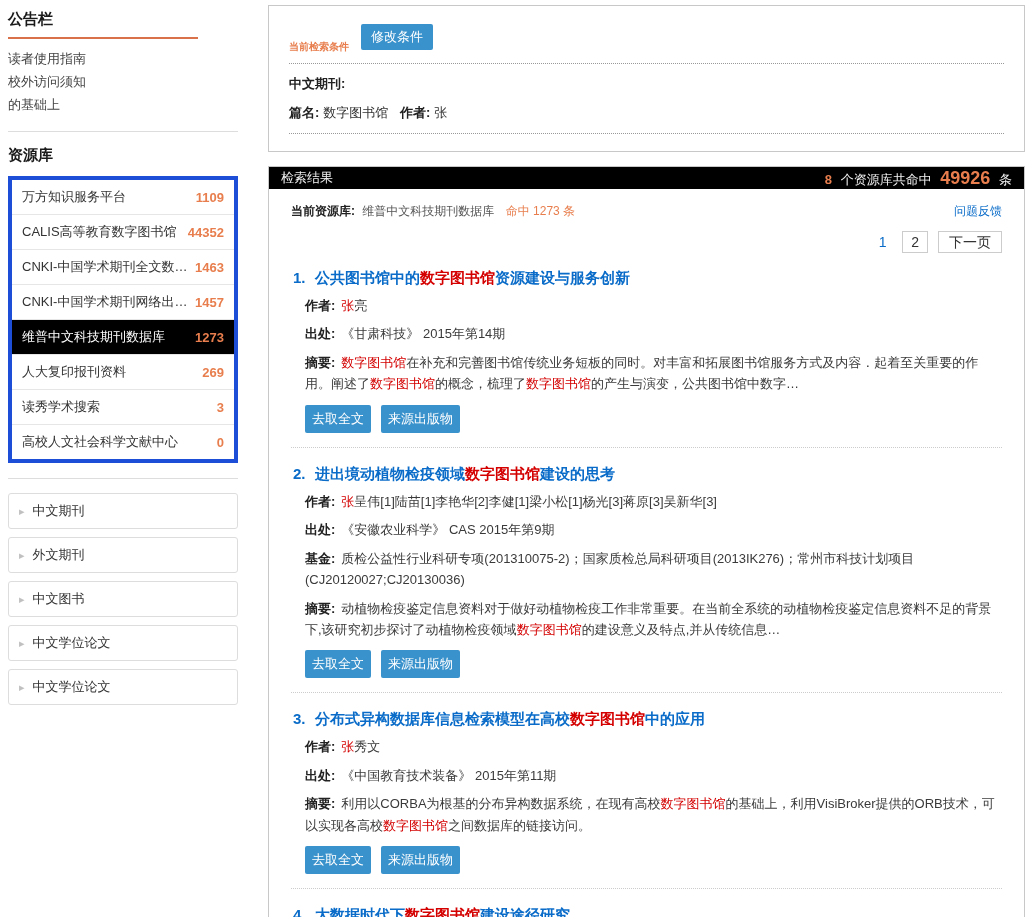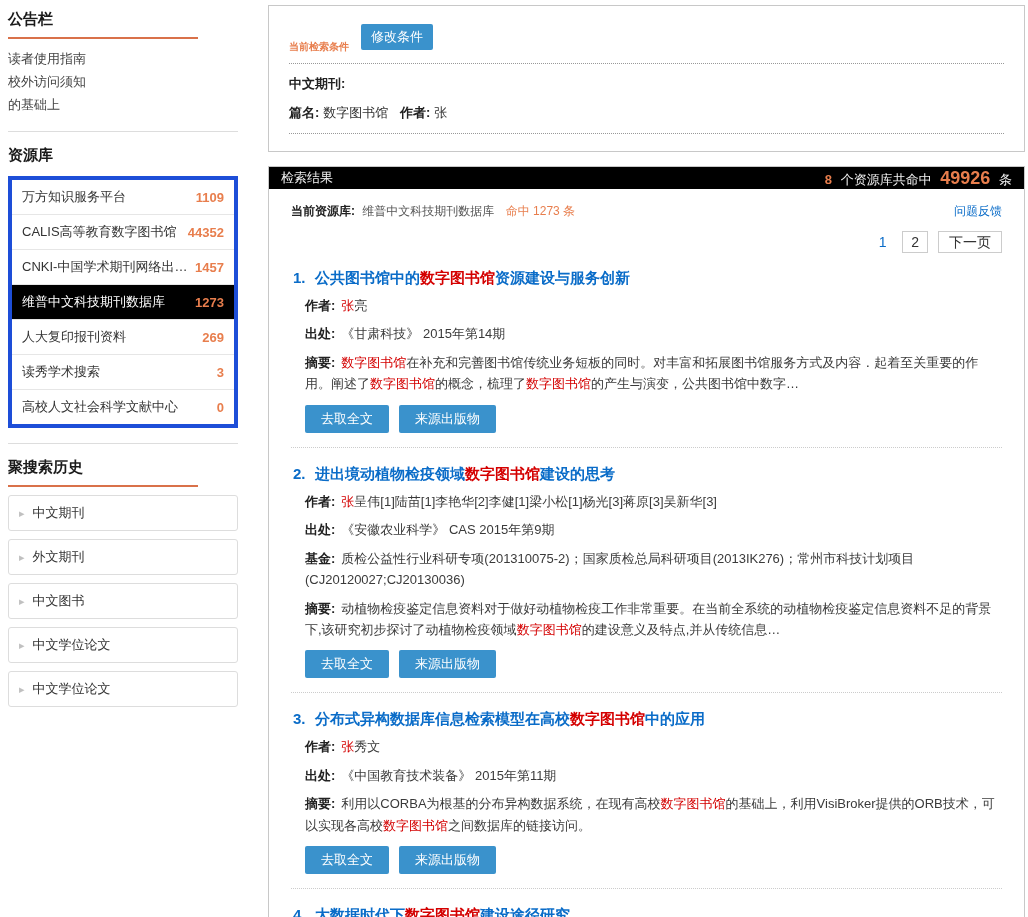--- a/index.html
+++ b/index.html
@@ -32,21 +32,21 @@
   .hist-item{border:1px solid #ddd;border-radius:3px;padding:8px 10px;margin-top:8px;
     font-size:13px;color:#333;display:flex;align-items:center;gap:8px;cursor:pointer;background:#fff;}
   .hist-arrow{color:#c0c0c0;font-size:11px;}
   
   .main{position:absolute;left:268px;top:5px;width:757px;}
   .panel{border:1px solid #c8c8c8;background:#fff;}
   .cond-panel{padding:14px 20px 8px;}
   .cond-head{display:flex;align-items:center;}
   .cond-title{color:var(--accent);font-weight:bold;font-size:10px;margin-top:20px;}
   .btn{background:var(--button);color:#fff;border:none;font-size:13px;
-    padding:5px 16px;border-radius:2px;cursor:pointer;font-family:inherit;}
+    padding:5px 7px;border-radius:2px;cursor:pointer;font-family:inherit;}
   .cond-head .btn{margin-left:12px;padding:4px 10px;}
   .dotted{border-bottom:1px dotted #999;margin:9px 0;}
   .cond-scope{font-weight:bold;font-size:13px;color:#222;margin:11px 0;}
   .cond-query{font-size:13px;color:#333;margin:11px 0;}
   .b{font-weight:bold;color:#222;margin-right:4px;}
   
   .results-panel{margin-top:14px;height:781px;overflow:hidden;}
   .results-header{background:var(--selected-bg);color:#f2f2f2;height:22px;display:flex;
     justify-content:space-between;align-items:center;padding:0 12px;font-size:13px;}
   .stats span{margin-left:5px;}
@@ -89,20 +89,24 @@
   <div class="res-list" id="resource-list">
       <div class="res-row">
         <span>万方知识服务平台</span>
         <span class="res-count">1109</span>
       </div>
       <div class="res-row">
         <span>CALIS高等教育数字图书馆</span>
         <span class="res-count">44352</span>
       </div>
       <div class="res-row">
+        <span>CNKI-中国学术期刊全文数…</span>
+        <span class="res-count">1463</span>
+      </div>
+      <div class="res-row">
         <span>CNKI-中国学术期刊网络出…</span>
         <span class="res-count">1457</span>
       </div>
       <div class="res-row selected">
         <span>维普中文科技期刊数据库</span>
         <span class="res-count">1273</span>
       </div>
       <div class="res-row">
         <span>人大复印报刊资料</span>
         <span class="res-count">269</span>
@@ -112,21 +116,20 @@
         <span class="res-count">3</span>
       </div>
       <div class="res-row">
         <span>高校人文社会科学文献中心</span>
         <span class="res-count">0</span>
       </div>
     </div>
 
   <div class="divider"></div>
 
-  <div class="side-title underlined">聚搜索历史</div>
   <div id="history-list">
       <div class="hist-item">
         <span class="hist-arrow">▸</span>
         <span>中文期刊</span>
       </div>
       <div class="hist-item">
         <span class="hist-arrow">▸</span>
         <span>外文期刊</span>
       </div>
       <div class="hist-item">

